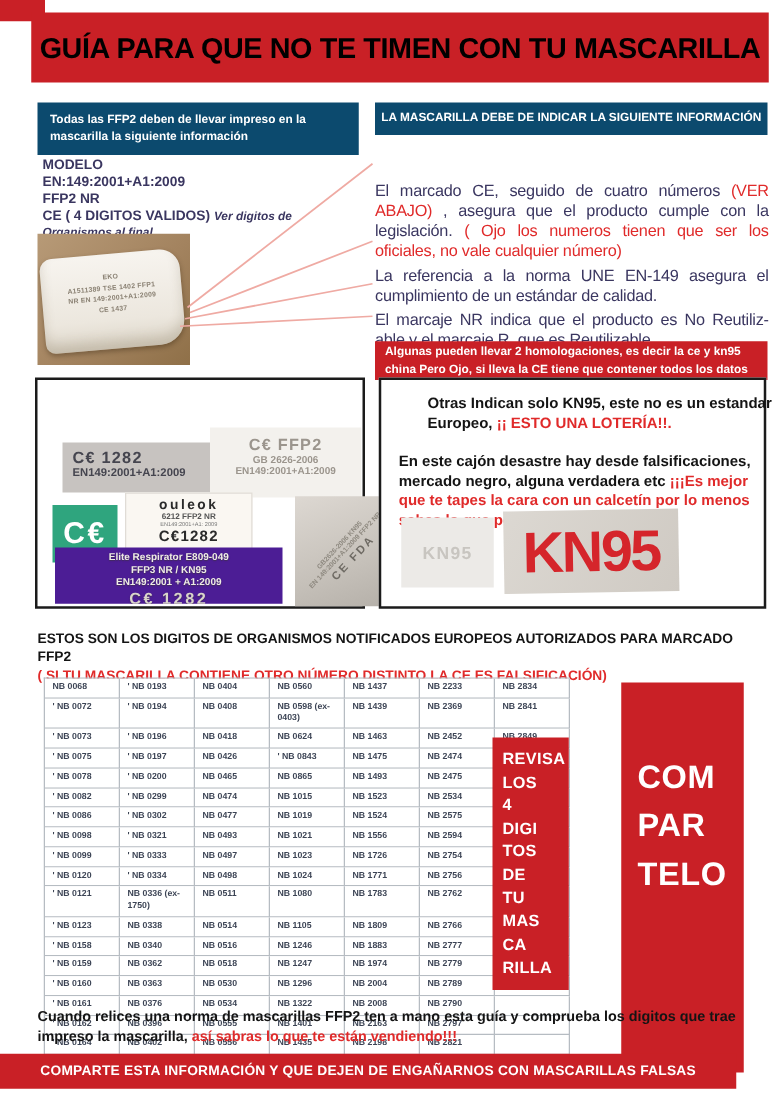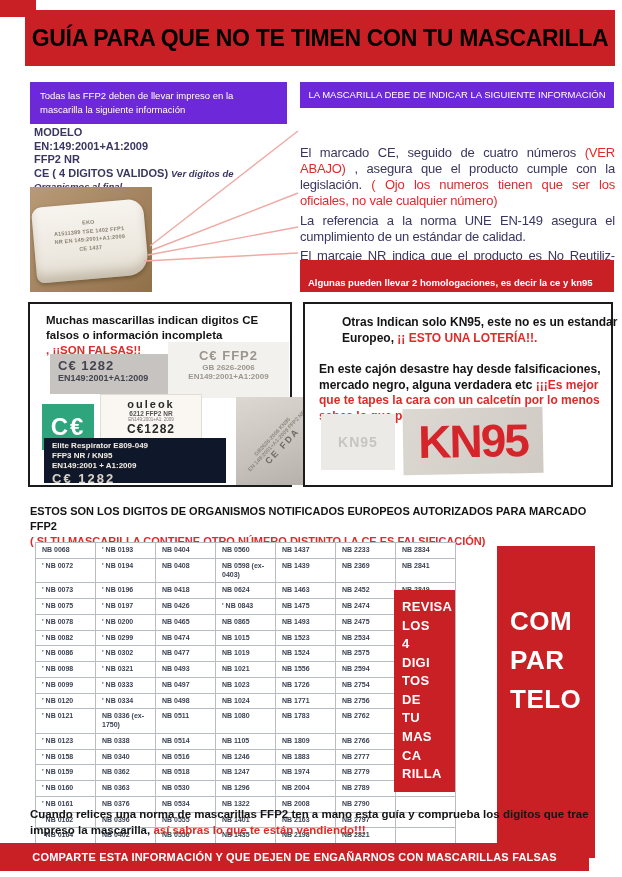--- a/index.html
+++ b/index.html
@@ -8,21 +8,21 @@
   .page { position:relative; width:622px; height:877px; background:#fff; overflow:hidden; }
   .navy     { color:#3a3660; }
   .red-txt  { color:#e02a2a; }
 
   
   .corner-mark { position:absolute; left:0; top:0; width:36px; height:17px; background:#c92026; }
   .title-banner { position:absolute; left:25px; top:10px; width:590px; height:56px;
     background:#c92026; display:flex; align-items:center; justify-content:center; }
   .title-banner h1 { color:#000000; font-size:23px; font-weight:bold; letter-spacing:-0.3px; white-space:nowrap; }
 
-  .head-box { position:absolute; font-weight:normal; color:#fff; background:#6d28d9; }
+  .head-box { position:absolute; font-weight:bold; color:#fff; background:#0c4a6e; }
   .left-head  { left:30px; top:82px; width:257px; height:42px; font-size:9.5px; padding:7px 10px; line-height:1.45; }
   .right-head { left:300px; top:82px; width:314px; height:26px; font-size:9.5px; text-align:center; line-height:26px; }
 
   
   .model-block { position:absolute; left:34px; top:126px; width:250px;
     font-size:11px; font-weight:bold; color:#3a3660; line-height:13.5px; }
   .model-line4 i { font-weight:bold; font-style:italic; font-size:9.5px; }
 
   .mask-photo { position:absolute; left:30px; top:187px; width:122px; height:105px;
     background:linear-gradient(135deg,#b79a77 0%,#a3835f 55%,#8f7048 100%); overflow:hidden; }
@@ -32,22 +32,22 @@
     box-shadow:inset 0 -7px 9px rgba(90,70,40,.18), 0 2px 4px rgba(40,25,10,.35); }
   .mask-print { margin-top:15px; text-align:center; font-size:5.5px; line-height:1.55;
     color:#8b8274; font-weight:bold; letter-spacing:.2px; }
 
   .connectors { position:absolute; left:0; top:0; width:622px; height:877px; pointer-events:none; }
 
   
   .rc-para { position:absolute; left:300px; width:315px; font-size:13px; line-height:1.22;
     text-align:justify; letter-spacing:-0.2px;margin-top:28px; }
   .rc-p1 { top:117px; } .rc-p2 { top:185px; } .rc-p3 { top:220px; } .rc-p4 { top:254px; }
-  .note-box { position:absolute; left:300px; top:260px; width:314px; height:31px;
-    background:#c92026; color:#fff; font-size:9.5px; font-weight:bold; line-height:1.5; padding:16px 8px; }
+  .note-box { position:absolute; left:300px; top:273px; width:314px; height:31px;
+    background:#c92026; color:#fff; font-size:9.5px; font-weight:bold; line-height:1.5; padding:2px 8px; }
 
   
   .framed { position:absolute; background:#fff; border:2px solid #1b1b1b; }
   .fake-box { left:28px; top:302px; width:264px; height:185px; }
   .kn95-box { left:303px; top:302px; width:310px; height:185px; }
 
   .fake-head { position:absolute; left:16px; top:9px; width:235px;
     font-size:11.5px; font-weight:bold; color:#141414; line-height:1.3; }
   .fake-head .red-txt { display:block; }
 
@@ -62,22 +62,22 @@
   .lbl-gb .l2, .lbl-gb .l3 { font-size:8px; font-weight:bold; }
   .lbl-green { left:12px; top:100px; width:52px; height:46px; background:#2fa57e;
     color:#fff; font-size:24px; font-weight:bold; display:flex; align-items:center;
     justify-content:center; letter-spacing:2px; }
   .lbl-ouleok { left:70px; top:90px; width:102px; height:62px; background:#faf7f2;
     border:1px solid #e0dcd6; text-align:center; color:#2a2a2a; padding-top:3px; }
   .lbl-ouleok .l1 { font-size:11px; font-weight:bold; letter-spacing:2px; }
   .lbl-ouleok .l2 { font-size:6.5px; font-weight:bold; color:#555; }
   .lbl-ouleok .l3 { font-size:4.5px; color:#777; }
   .lbl-ouleok .l4 { font-size:12px; font-weight:bold; letter-spacing:1px; }
-  .lbl-elite { left:14px; top:134px; width:182px; height:45px; background:#0f172a;
-    color:#efece6; text-shadow:0 1px 1px rgba(60,55,50,.65); padding:3px 8px; z-index:2; }
+  .lbl-elite { left:14px; top:134px; width:182px; height:45px; background:#4c1d95;
+    color:#efece6; text-shadow:0 1px 1px rgba(60,55,50,.65); padding:3px 8px; z-index:2;text-align:center; }
   .lbl-elite div { font-size:8px; font-weight:bold; line-height:1.25; }
   .lbl-elite .l4 { font-size:13px; letter-spacing:2px; color:#d9d4cb; }
   .lbl-tilt { left:206px; top:93px; width:80px; height:88px;
     background:linear-gradient(160deg,#ddd8d2 0%,#c6c1ba 60%,#b4afa8 100%); }
   .lbl-tilt .inner { position:absolute; left:-18px; top:34px; width:120px;
     transform:rotate(-47deg); color:#8f8a81; text-align:center; }
   .lbl-tilt .l1 { font-size:5.5px; font-weight:bold; }
   .lbl-tilt .l2 { font-size:5.5px; font-weight:bold; }
   .lbl-tilt .l3 { font-size:9px; font-weight:bold; letter-spacing:2px; color:#6e6a63; }
 
@@ -164,24 +164,20 @@
   </svg>
 
   <p class="rc-para rc-p1"><span class="navy">El marcado CE, seguido de cuatro números </span><span class="red-txt">(VER ABAJO)</span><span class="navy"> , asegura que el producto cumple con la legislación. </span><span class="red-txt">( Ojo los numeros tienen que ser los oficiales, no vale cualquier número)</span></p>
 
   <p class="rc-para rc-p2 navy">La referencia a la norma UNE EN-149 asegura el cumplimiento de un estándar de calidad.</p>
   <p class="rc-para rc-p3 navy">El marcaje NR indica que el producto es No Reutiliz-able y el marcaje R, que es Reutilizable.</p>
 
   <div class="note-box">Algunas pueden llevar 2 homologaciones, es decir la ce y kn95 china Pero Ojo, si lleva la CE tiene que contener todos los datos</div>
 
   <section class="framed fake-box">
-    <div class="fake-head">
-      <span>Muchas mascarillas indican digitos CE falsos o información incompleta</span>
-      <span class="red-txt">, ¡¡SON FALSAS!!</span>
-    </div>
     <div class="lbl lbl-ce1282">
       <div class="l1">C€ 1282</div>
       <div class="l2">EN149:2001+A1:2009</div>
     </div>
     <div class="lbl lbl-gb">
       <div class="l1">C€ FFP2</div>
       <div class="l2">GB 2626-2006</div>
       <div class="l3">EN149:2001+A1:2009</div>
     </div>
     <div class="lbl lbl-green">C€</div>

